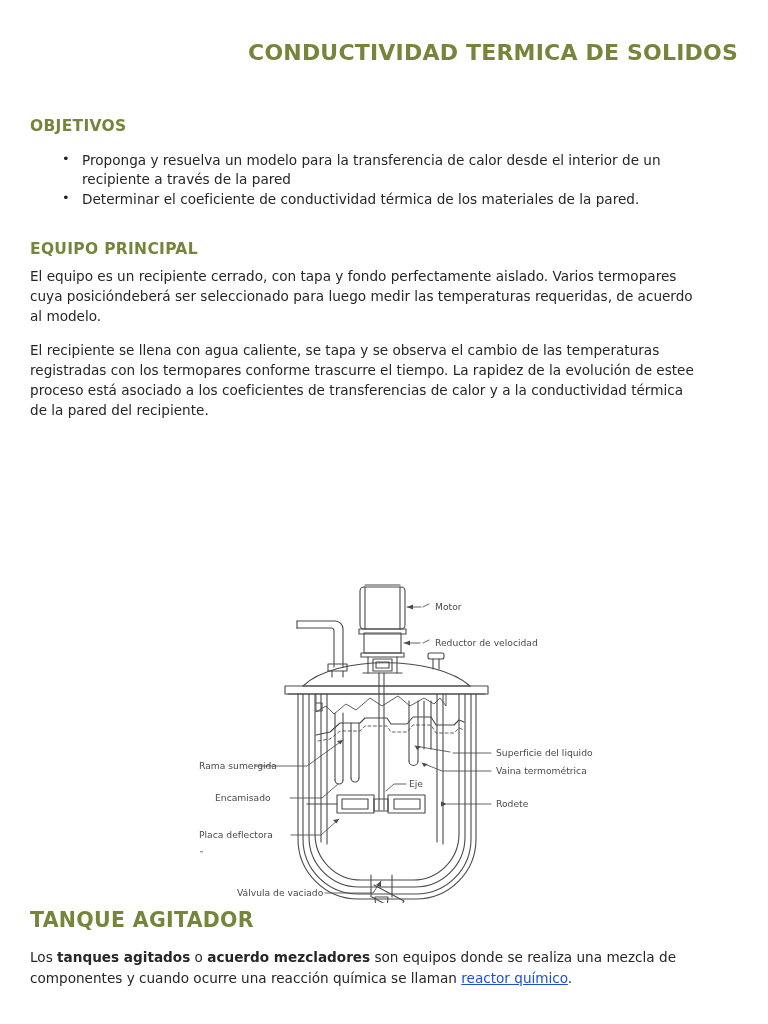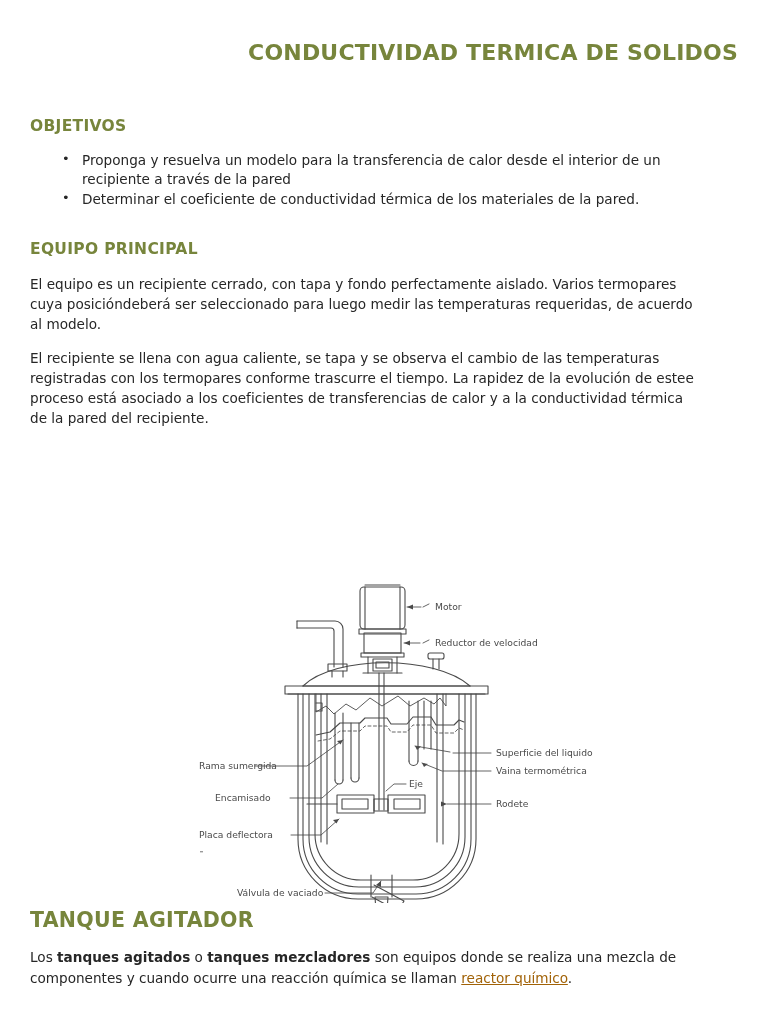--- a/index.html
+++ b/index.html
@@ -75,34 +75,34 @@
   }
 
   
   p.body {
     font-size: 13.6px;
     line-height: 1.47;
     margin: 14px 0 0 0;
     padding-right: 38px;
     text-align: left;
   }
-  p.body.tight { margin-top: 17px; }
+  p.body.tight { margin-top: 9px; }
 
   .para-tanque {
     position: absolute;
     left: 30px;
     top: 932px;
     width: 712px;
     font-size: 13.6px;
     line-height: 1.55;
     margin: 0;
   }
   .para-tanque b { font-weight: bold; }
   .link {
-    color: #a16207;
+    color: #1d4ed8;
     text-decoration: underline;
   }
 
   
   .figure-wrap {
     position: absolute;
     left: 185px;
     top: 548px;
     width: 420px;
     height: 340px;
@@ -288,15 +288,15 @@
       <text class="fig-label" x="14" y="275">Placa deflectora</text>
       <text class="fig-label" x="224" y="224">Eje</text>
       <text class="fig-label" x="52" y="333">Válvula de vaciado</text>
 
       <rect x="15" y="288" width="3" height="1.4" fill="#9a9a9a"></rect>
     </svg>
   </div>
 
   <h2 class="section-head tanque">TANQUE AGITADOR</h2>
 
-  <p class="para-tanque"><span>Los </span><b>tanques agitados</b><span> o </span><b>tanques mezcladores</b><span> son equipos donde se realiza una mezcla de componentes y cuando ocurre una reacción química se llaman </span><a class="link" href="#">reactor químico</a><span>.</span></p>
+  <p class="para-tanque"><span>Los </span><b>tanques agitados</b><span> o </span><b>acuerdo mezcladores</b><span> son equipos donde se realiza una mezcla de componentes y cuando ocurre una reacción química se llaman </span><a class="link" href="#">reactor químico</a><span>.</span></p>
 
 </div>
 
 </body></html>

